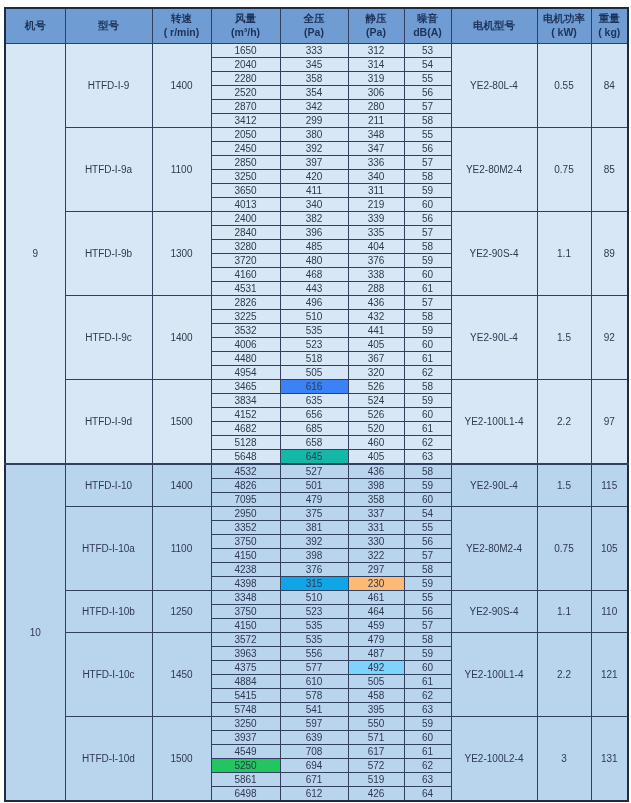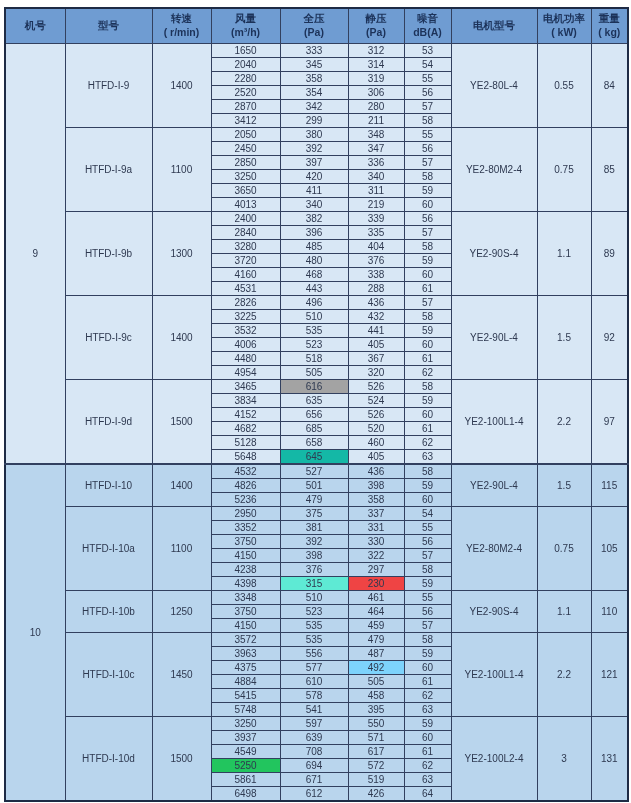--- a/index.html
+++ b/index.html
@@ -263,21 +263,21 @@
         <tr>
           <td style="background: rgb(216, 231, 245);">4954</td>
           <td style="background: rgb(216, 231, 245);">505</td>
           <td style="background: rgb(216, 231, 245);">320</td>
           <td style="background: rgb(216, 231, 245);">62</td>
         </tr>
         <tr>
           <td rowspan="6" style="background: rgb(216, 231, 245);">HTFD-I-9d</td>
           <td rowspan="6" style="background: rgb(216, 231, 245);">1500</td>
           <td style="background: rgb(216, 231, 245);">3465</td>
-          <td style="background: #a3a3a3;">616</td>
+          <td style="background: #3b82f6;">616</td>
           <td style="background: rgb(216, 231, 245);">526</td>
           <td style="background: rgb(216, 231, 245);">58</td>
           <td rowspan="6" style="background: rgb(216, 231, 245);">YE2-100L1-4</td>
           <td rowspan="6" style="background: rgb(216, 231, 245);">2.2</td>
           <td rowspan="6" style="background: rgb(216, 231, 245);">97</td>
         </tr>
         <tr>
           <td style="background: rgb(216, 231, 245);">3834</td>
           <td style="background: rgb(216, 231, 245);">635</td>
           <td style="background: rgb(216, 231, 245);">524</td>
@@ -319,21 +319,21 @@
           <td rowspan="3" class="bt2" style="background: rgb(185, 213, 237);">1.5</td>
           <td rowspan="3" class="bt2" style="background: rgb(185, 213, 237);">115</td>
         </tr>
         <tr>
           <td style="background: rgb(185, 213, 237);">4826</td>
           <td style="background: rgb(185, 213, 237);">501</td>
           <td style="background: rgb(185, 213, 237);">398</td>
           <td style="background: rgb(185, 213, 237);">59</td>
         </tr>
         <tr>
-          <td style="background: rgb(185, 213, 237);">5236</td>
+          <td style="background: rgb(185, 213, 237);">7095</td>
           <td style="background: rgb(185, 213, 237);">479</td>
           <td style="background: rgb(185, 213, 237);">358</td>
           <td style="background: rgb(185, 213, 237);">60</td>
         </tr>
         <tr>
           <td rowspan="6" style="background: rgb(185, 213, 237);">HTFD-I-10a</td>
           <td rowspan="6" style="background: rgb(185, 213, 237);">1100</td>
           <td style="background: rgb(185, 213, 237);">2950</td>
           <td style="background: rgb(185, 213, 237);">375</td>
           <td style="background: rgb(185, 213, 237);">337</td>
@@ -361,22 +361,22 @@
           <td style="background: rgb(185, 213, 237);">57</td>
         </tr>
         <tr>
           <td style="background: rgb(185, 213, 237);">4238</td>
           <td style="background: rgb(185, 213, 237);">376</td>
           <td style="background: rgb(185, 213, 237);">297</td>
           <td style="background: rgb(185, 213, 237);">58</td>
         </tr>
         <tr>
           <td style="background: rgb(185, 213, 237);">4398</td>
-          <td style="background: #5eead4;">315</td>
-          <td style="background: #ef4444;">230</td>
+          <td style="background: #0ea5e9;">315</td>
+          <td style="background: #fdba74;">230</td>
           <td style="background: rgb(185, 213, 237);">59</td>
         </tr>
         <tr>
           <td rowspan="3" style="background: rgb(185, 213, 237);">HTFD-I-10b</td>
           <td rowspan="3" style="background: rgb(185, 213, 237);">1250</td>
           <td style="background: rgb(185, 213, 237);">3348</td>
           <td style="background: rgb(185, 213, 237);">510</td>
           <td style="background: rgb(185, 213, 237);">461</td>
           <td style="background: rgb(185, 213, 237);">55</td>
           <td rowspan="3" style="background: rgb(185, 213, 237);">YE2-90S-4</td>

